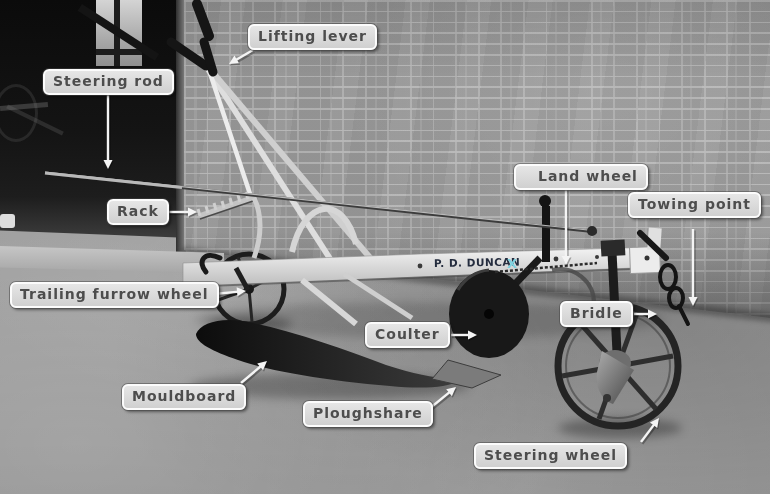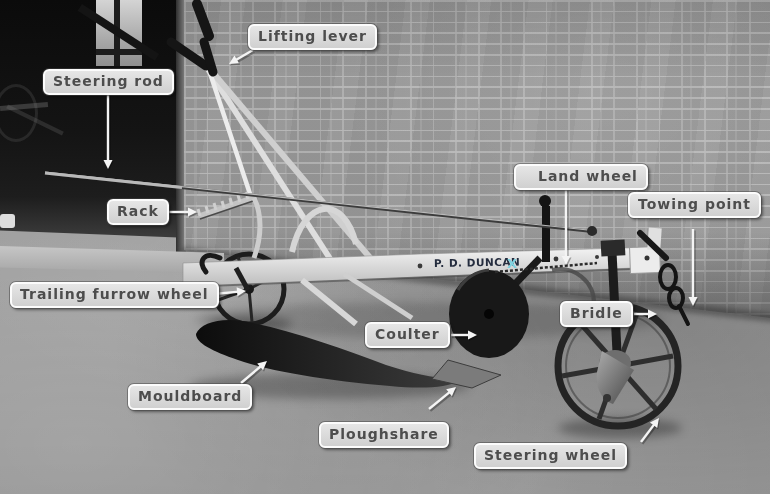--- a/index.html
+++ b/index.html
@@ -285,18 +285,18 @@
 
   <div id="labels">
       <div class="label" style="left: 248px; top: 24px;">Lifting lever</div>
       <div class="label" style="left: 43px; top: 69px;">Steering rod</div>
       <div class="label" style="left: 107px; top: 199px; text-align: center;">Rack</div>
       <div class="label" style="left: 514px; top: 164px; padding-left: 22px;">Land wheel</div>
       <div class="label" style="left: 628px; top: 192px;">Towing point</div>
       <div class="label" style="left: 10px; top: 282px;">Trailing furrow wheel</div>
       <div class="label" style="left: 365px; top: 322px; text-align: center;">Coulter</div>
       <div class="label" style="left: 560px; top: 301px;">Bridle</div>
-      <div class="label" style="left: 128px; top: 384px;">Mouldboard</div>
-      <div class="label" style="left: 303px; top: 422px; margin-left: 16px;">Ploughshare</div>
+      <div class="label" style="left: 122px; top: 384px;">Mouldboard</div>
+      <div class="label" style="left: 303px; top: 401px;">Ploughshare</div>
       <div class="label" style="left: 474px; top: 443px;">Steering wheel</div>
     </div>
 
 </div>
 
 </body></html>

